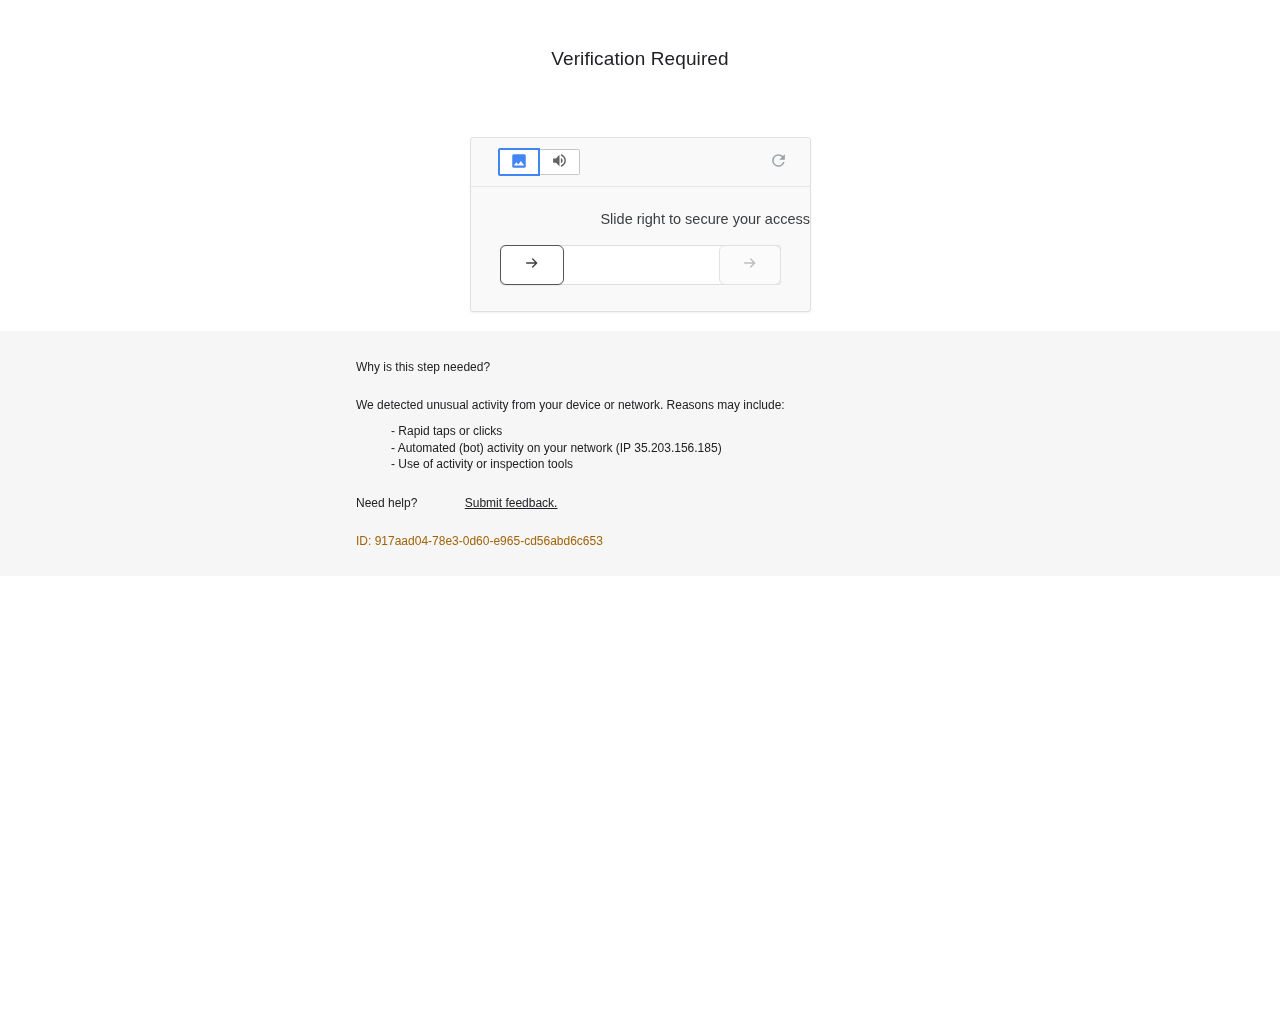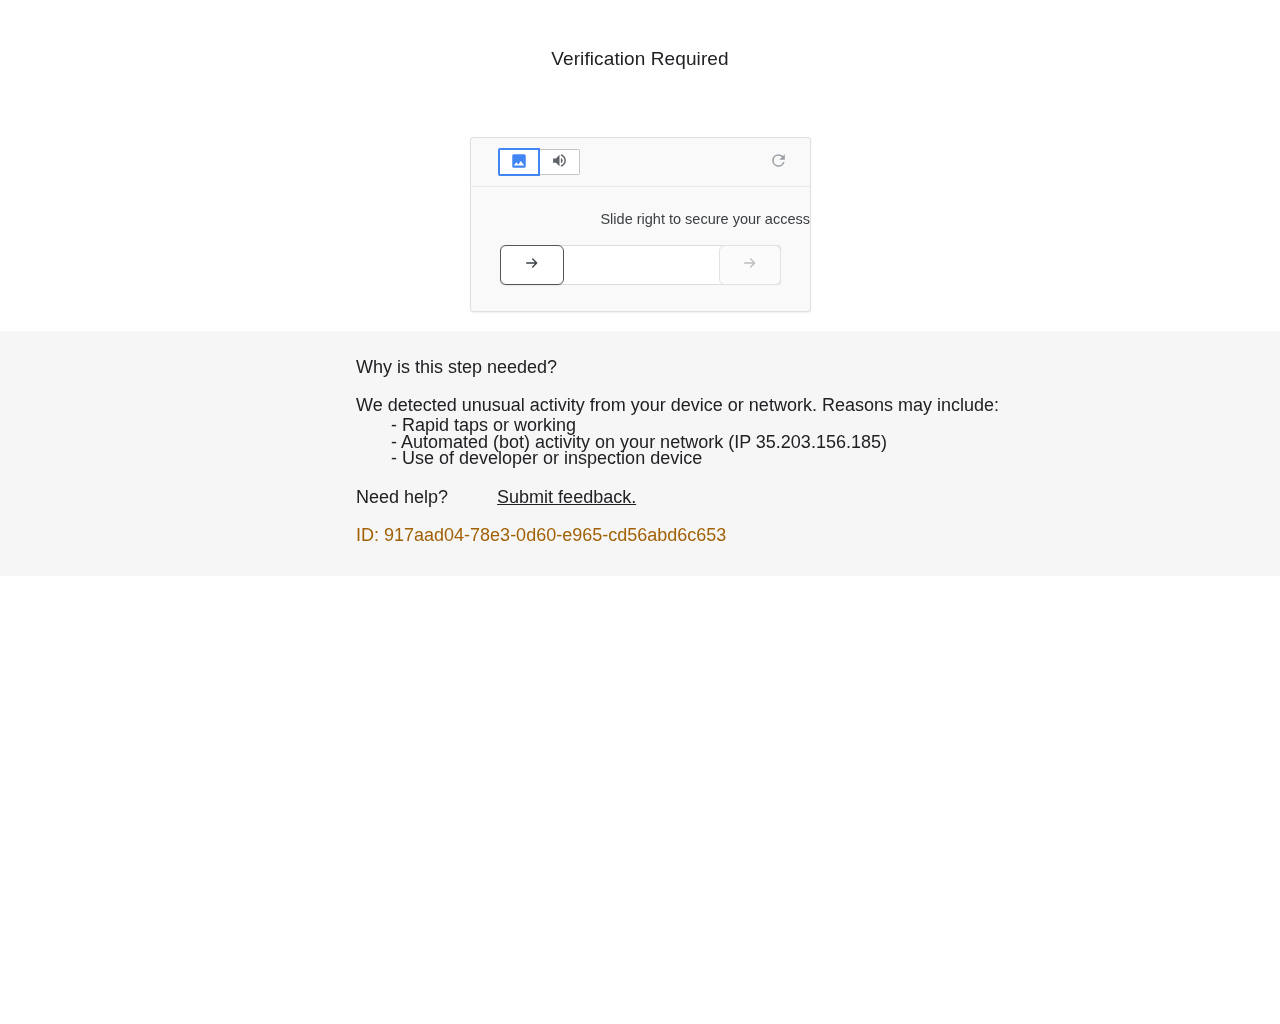--- a/index.html
+++ b/index.html
@@ -164,31 +164,31 @@
     left: 0;
     top: 331px;
     width: 1280px;
     height: 245px;
     background: #f6f6f6;
     box-sizing: border-box;
   }
 
   .info-inner {
     padding: 28px 12px 0 356px;
-    font-size: 18px;
+    font-size: 12px;
     color: #202124;
     line-height: 16px;
   }
 
   .info-q {
     margin-bottom: 22px;
   }
 
   .info-intro {
-    margin-bottom: 4px;
+    margin-bottom: 10px;
   }
 
   .reason-list {
     margin: 0 0 22px 0;
     padding: 0;
     list-style: none;
   }
 
   .reason-list li {
     padding-left: 35px;
@@ -267,23 +267,23 @@
       </div>
     </div>
 
   </div>
 
   <div class="info-panel">
     <div class="info-inner">
       <div class="info-q">Why is this step needed?</div>
       <div class="info-intro">We detected unusual activity from your device or network. Reasons may include:</div>
       <ul class="reason-list">
-        <li>- Rapid taps or working</li>
+        <li>- Rapid taps or clicks</li>
         <li>- Automated (bot) activity on your network (IP 35.203.156.185)</li>
-        <li>- Use of developer or inspection device</li>
+        <li>- Use of activity or inspection tools</li>
       </ul>
       <div class="help-line">
         <span>Need help?</span>
         <a class="help-link">Submit feedback.</a>
       </div>
       <div class="id-line">ID: 917aad04-78e3-0d60-e965-cd56abd6c653</div>
     </div>
   </div>
 
 </div>

